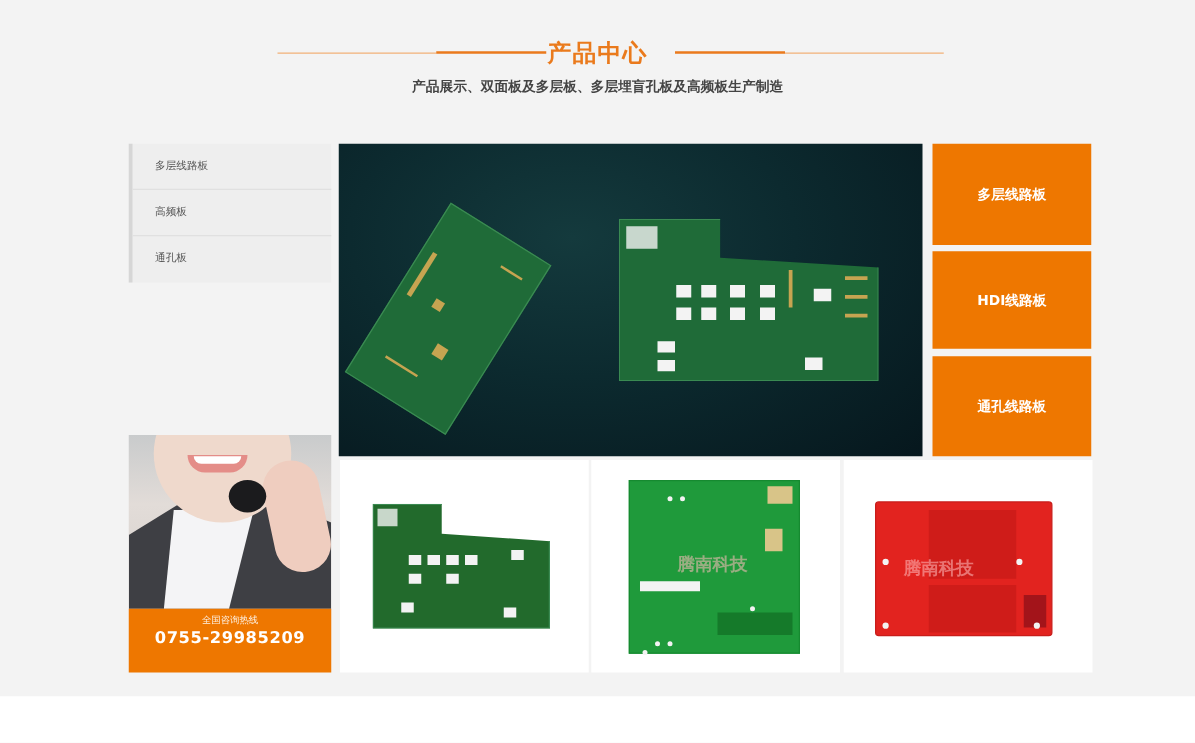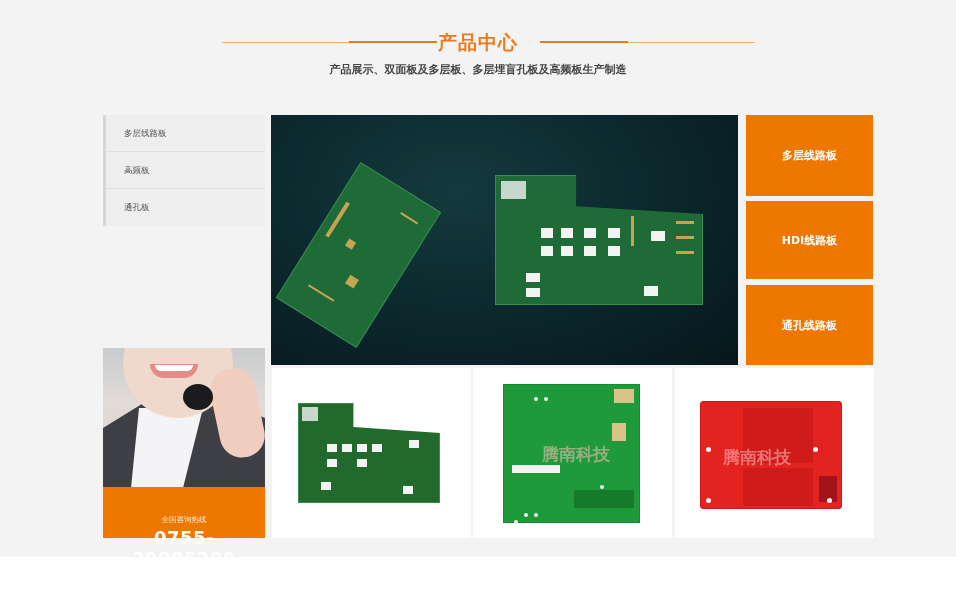--- a/index.html
+++ b/index.html
@@ -22,35 +22,35 @@
   .sb-photo { position: absolute; left: 103px; top: 348px; width: 162px; height: 139px; overflow: hidden;
     background: linear-gradient(180deg, #c9cbcc 0%, #e2dcd8 40%, #d4cfcb 100%); }
   .sb-photo .face { position: absolute; left: 20px; top: -40px; width: 110px; height: 110px; border-radius: 50%; background: #efd9cc; }
   .sb-photo .lips { position: absolute; left: 47px; top: 16px; width: 48px; height: 14px; border-radius: 0 0 24px 24px; background: #e48d88; }
   .sb-photo .teeth { position: absolute; left: 52px; top: 17px; width: 38px; height: 6px; border-radius: 0 0 12px 12px; background: #fff; }
   .sb-photo .suit { position: absolute; left: 0; top: 50px; width: 162px; height: 100px; background: #3e3f44; clip-path: polygon(0 30%, 30% 0, 70% 0, 100% 20%, 100% 100%, 0 100%); }
   .sb-photo .shirt { position: absolute; left: 20px; top: 60px; width: 80px; height: 80px; background: #f4f4f6; clip-path: polygon(20% 0, 100% 0, 75% 100%, 10% 100%); }
   .sb-photo .mic { position: absolute; left: 80px; top: 36px; width: 30px; height: 26px; border-radius: 50%; background: #1b1b1d; }
   .sb-photo .hand { position: absolute; left: 112px; top: 20px; width: 45px; height: 90px; border-radius: 22px; background: #efcdbf; transform: rotate(-12deg); }
   .hotline { position: absolute; left: 103px; top: 487px; width: 162px; height: 51px; background: #ee7700; color: #fff; text-align: center; }
-  .hotline .lbl { font-size: 7.5px; margin-top: 28px; opacity: .9; }
-  .hotline .num { font-size: 18px; font-weight: bold; margin-top: 2px; letter-spacing: .5px; }
+  .hotline .lbl { font-size: 7.5px; margin-top: 4px; opacity: .9; }
+  .hotline .num { font-size: 13px; font-weight: bold; margin-top: 2px; letter-spacing: .5px; }
 
   .banner { position: absolute; left: 271px; top: 115px; width: 467px; height: 250px; overflow: hidden; cursor: pointer;
     background: radial-gradient(ellipse at 40% 30%, #143a3d 0%, #0c2a2f 45%, #06171d 100%); }
   .pcb { position: absolute; background: #1f6b38; border: 1px solid #3a8a52; }
   .pcb .pad { position: absolute; background: #c6a451; }
   .pcb .wpad { position: absolute; background: #f3f3f3; }
 
   .tiles { position: absolute; left: 746px; top: 115px; width: 127px; }
   .tile { position: absolute; left: 0; width: 127px; background: #ee7700; color: #fff; font-size: 11px; font-weight: bold; display: flex; align-items: center; justify-content: center; cursor: pointer; }
 
   .cards { position: absolute; top: 368px; left: 272px; }
   .card { position: absolute; top: 0; width: 199px; height: 170px; background: #fff; cursor: pointer; overflow: hidden; }
-  .wm { position: absolute; font-size: 17px; font-weight: bold; color: rgba(255,190,190,.55); white-space: nowrap; }
+  .wm { position: absolute; font-size: 14px; font-weight: bold; color: rgba(255,190,190,.55); white-space: nowrap; }
 </style>
 </head>
 <body>
 
 <div class="section">
 
   <div class="title-wrap">
     <div class="line" style="left:222px;width:127px;"></div>
     <div class="line thick" style="left:349px;width:88px;"></div>
     <div class="title">产品中心</div>

